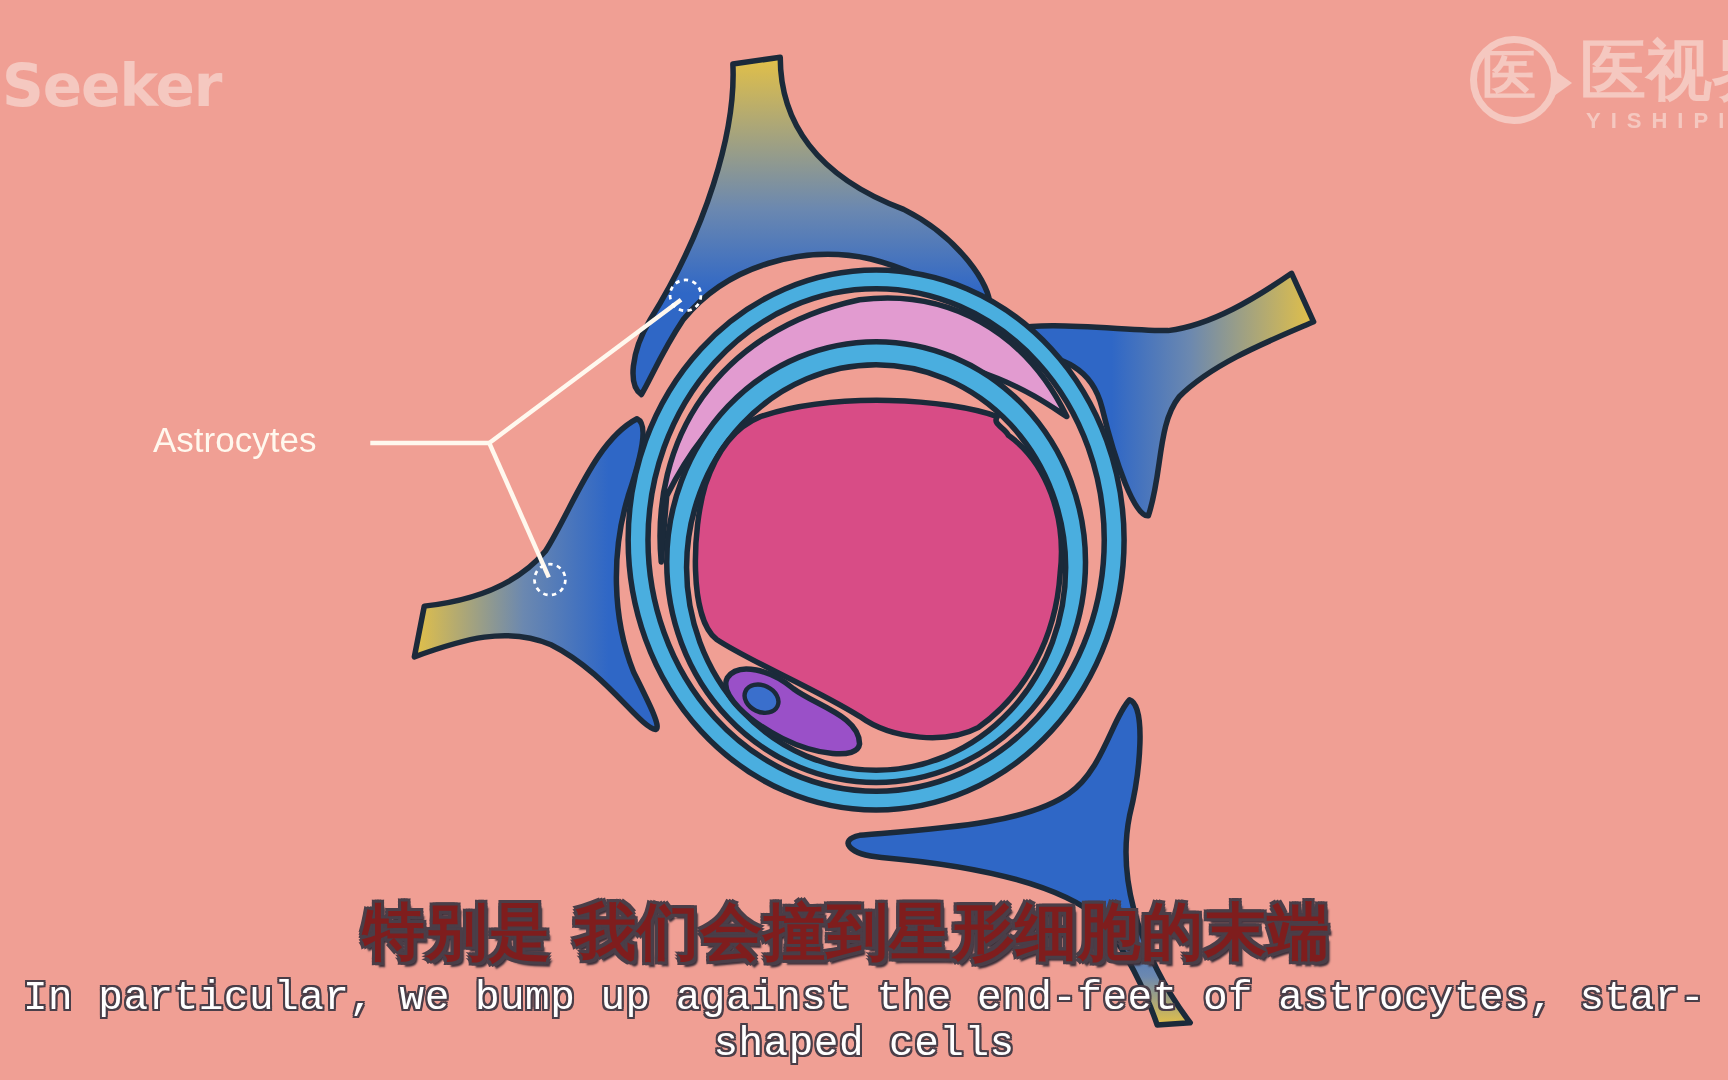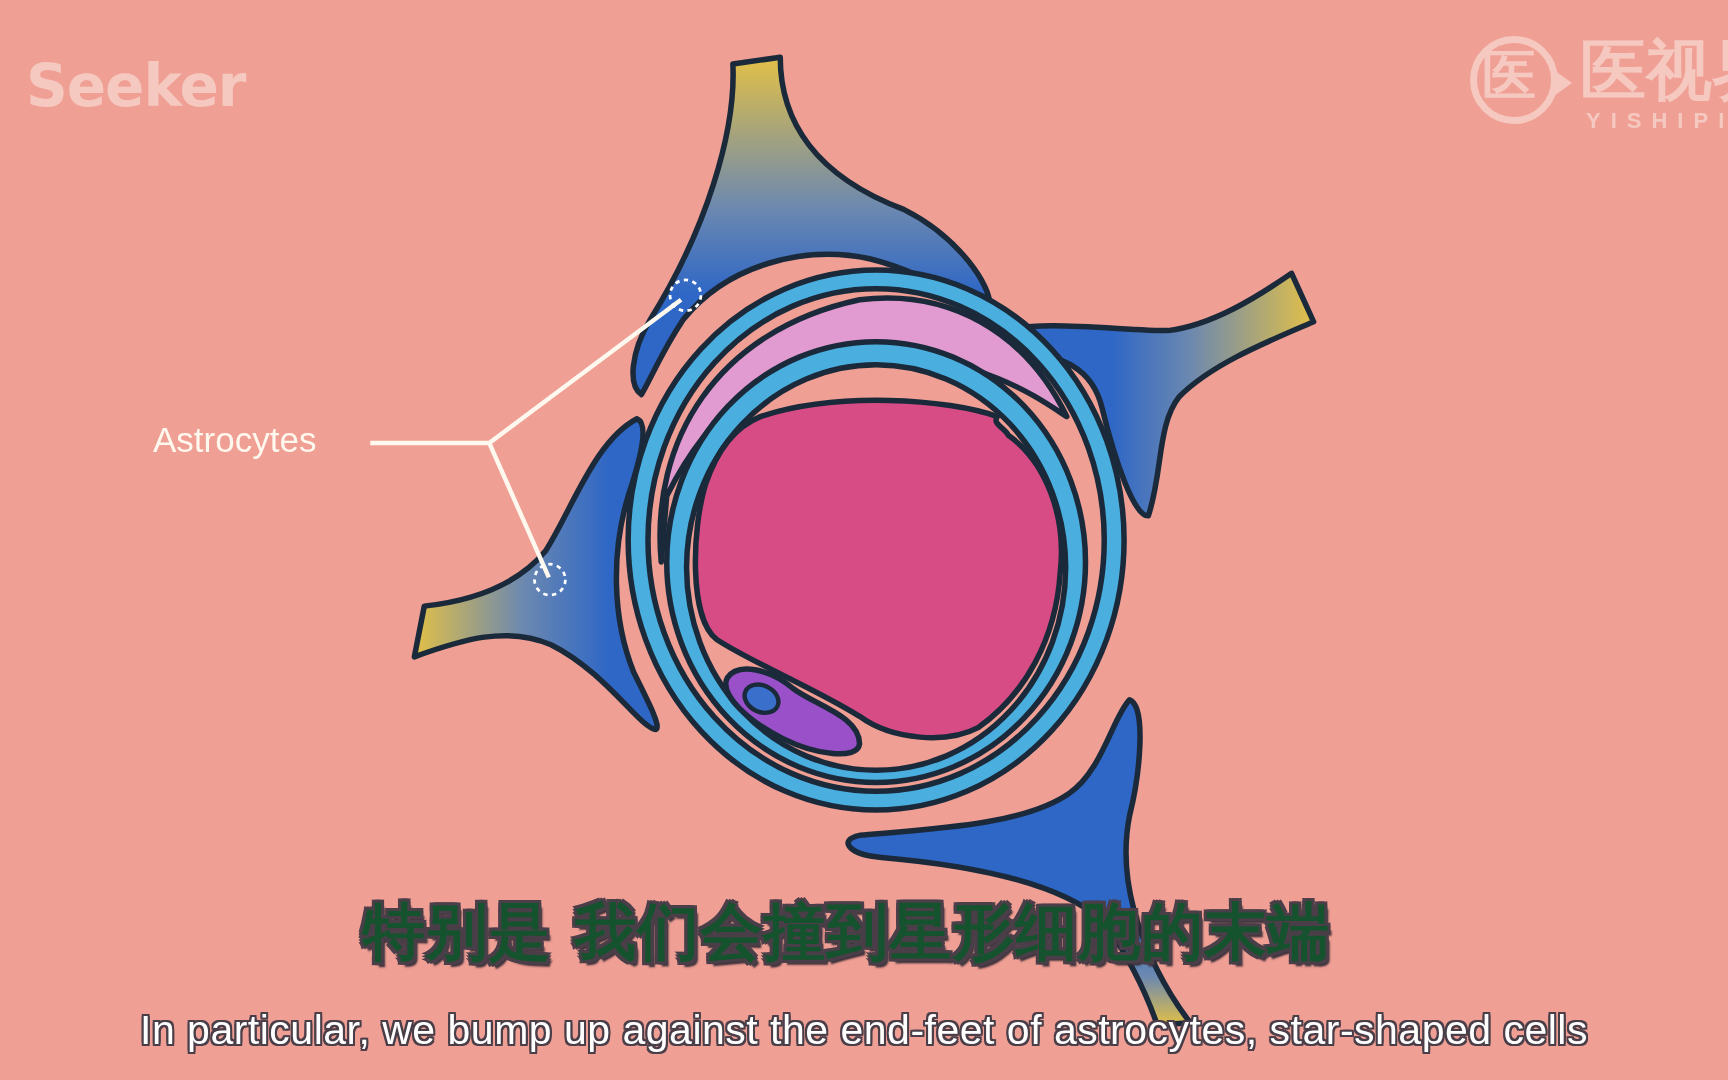--- a/index.html
+++ b/index.html
@@ -1,29 +1,29 @@
 <!DOCTYPE html>
 <html><head>
 <meta charset="utf-8">
 <style>
   html, body { margin:0; padding:0; }
   body { width:1728px; height:1080px; overflow:hidden; background:#f09f94; position:relative; font-family:"Liberation Sans", sans-serif; }
   #stage { position:absolute; left:0; top:0; width:1728px; height:1080px; }
-  .watermark-left { position:absolute; left:2px; top:52px; font-family:"DejaVu Sans", sans-serif; font-weight:bold; font-size:58px; color:#f6cdc5; letter-spacing:-1px; opacity:0.9;margin-left:24px; }
+  .watermark-left { position:absolute; left:2px; top:52px; font-family:"DejaVu Sans", sans-serif; font-weight:bold; font-size:58px; color:#f6cdc5; letter-spacing:-1px; opacity:0.9; }
   .watermark-right { position:absolute; left:1468px; top:32px; width:260px; height:112px; opacity:0.9; }
   .wm-circle { position:absolute; left:2px; top:4px; width:88px; height:88px; border:7px solid #f6cdc5; border-radius:50%; box-sizing:border-box; }
   .wm-circle-char { position:absolute; left:14px; top:14px; font-size:54px; font-weight:bold; color:#f6cdc5; line-height:60px; font-family:"DejaVu Sans", sans-serif; }
   .wm-play { position:absolute; left:86px; top:38px; width:0; height:0; border-top:13px solid transparent; border-bottom:13px solid transparent; border-left:18px solid #f6cdc5; }
   .wm-text { position:absolute; left:112px; top:4px; font-size:66px; font-weight:bold; color:#f6cdc5; line-height:70px; white-space:nowrap; font-family:"DejaVu Sans", sans-serif; }
   .wm-sub { position:absolute; left:118px; top:76px; font-size:22px; font-weight:bold; letter-spacing:10px; color:#f6cdc5; white-space:nowrap; }
   .label-astro { position:absolute; left:153px; top:420px; font-size:35px; font-weight:normal; color:#fff8ee; font-family:"Liberation Sans", sans-serif; }
-  .sub-zh { position:absolute; left:0; width:1693px; top:890px; text-align:center; font-size:62px; font-weight:bold; color:#14532d; font-family:"DejaVu Sans", sans-serif; letter-spacing:1px;
+  .sub-zh { position:absolute; left:0; width:1693px; top:890px; text-align:center; font-size:62px; font-weight:bold; color:#7f1d1d; font-family:"DejaVu Sans", sans-serif; letter-spacing:1px;
     text-shadow: -3px -3px 0 #4a3e48, 3px -3px 0 #4a3e48, -3px 3px 0 #4a3e48, 3px 3px 0 #4a3e48, 0 3px 0 #4a3e48, 0 -3px 0 #4a3e48, 3px 0 0 #4a3e48, -3px 0 0 #4a3e48, 4px 5px 2px #3a2e38; }
-  .sub-en { position:absolute; left:0; width:1728px; top:975px; text-align:center; font-size:41px; color:#ffffff; font-family:Liberation Sans, sans-serif; letter-spacing:0.5px;
-    text-shadow: -2px -2px 0 #4a3e48, 2px -2px 0 #4a3e48, -2px 2px 0 #4a3e48, 2px 2px 0 #4a3e48, 0 2px 0 #4a3e48, 0 -2px 0 #4a3e48, 2px 0 0 #4a3e48, -2px 0 0 #4a3e48; margin-top: 32px; }
+  .sub-en { position:absolute; left:0; width:1728px; top:975px; text-align:center; font-size:41px; color:#ffffff; font-family:Liberation Mono, monospace; letter-spacing:0.5px;
+    text-shadow: -2px -2px 0 #4a3e48, 2px -2px 0 #4a3e48, -2px 2px 0 #4a3e48, 2px 2px 0 #4a3e48, 0 2px 0 #4a3e48, 0 -2px 0 #4a3e48, 2px 0 0 #4a3e48, -2px 0 0 #4a3e48; }
 </style>
 </head>
 <body>
 
 <svg id="stage" viewBox="0 0 1568 980" xmlns="http://www.w3.org/2000/svg">
   <defs>
     <linearGradient id="gTop" x1="0" y1="0" x2="0" y2="1" gradientUnits="objectBoundingBox">
       <stop offset="0" stop-color="#e2c048"></stop>
       <stop offset="0.45" stop-color="#6b88b0"></stop>
       <stop offset="0.7" stop-color="#2f67c6"></stop>

